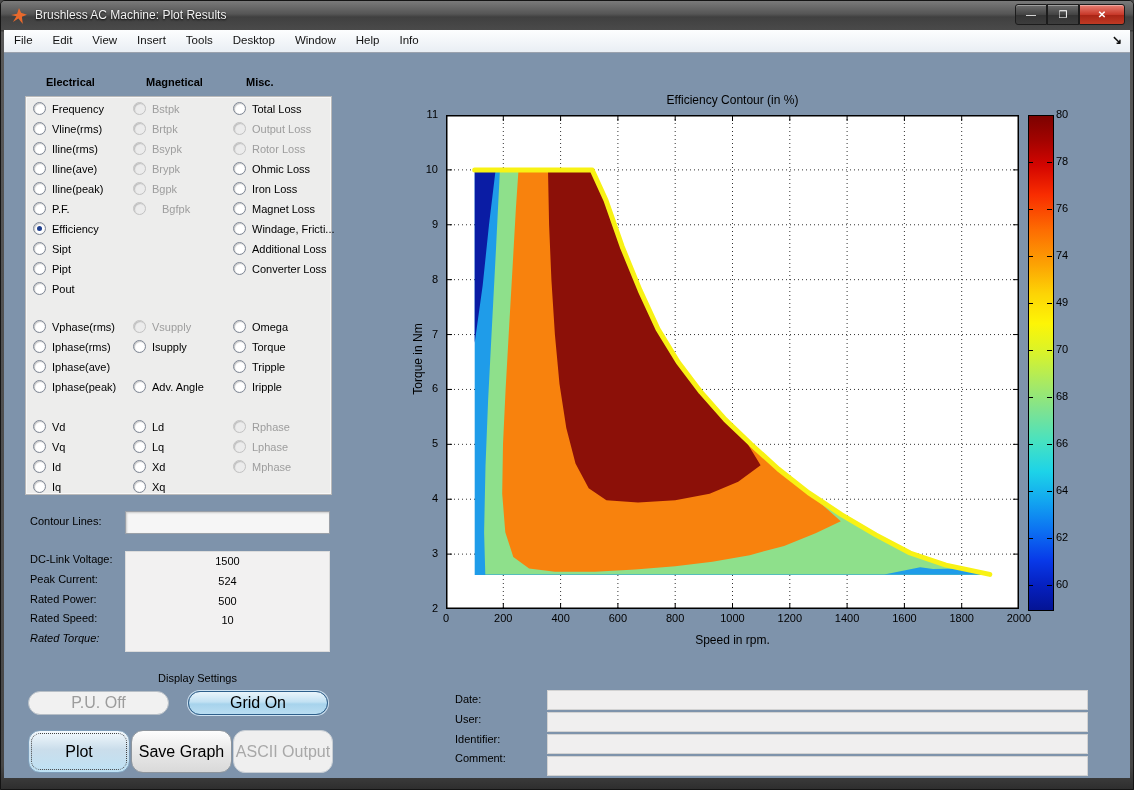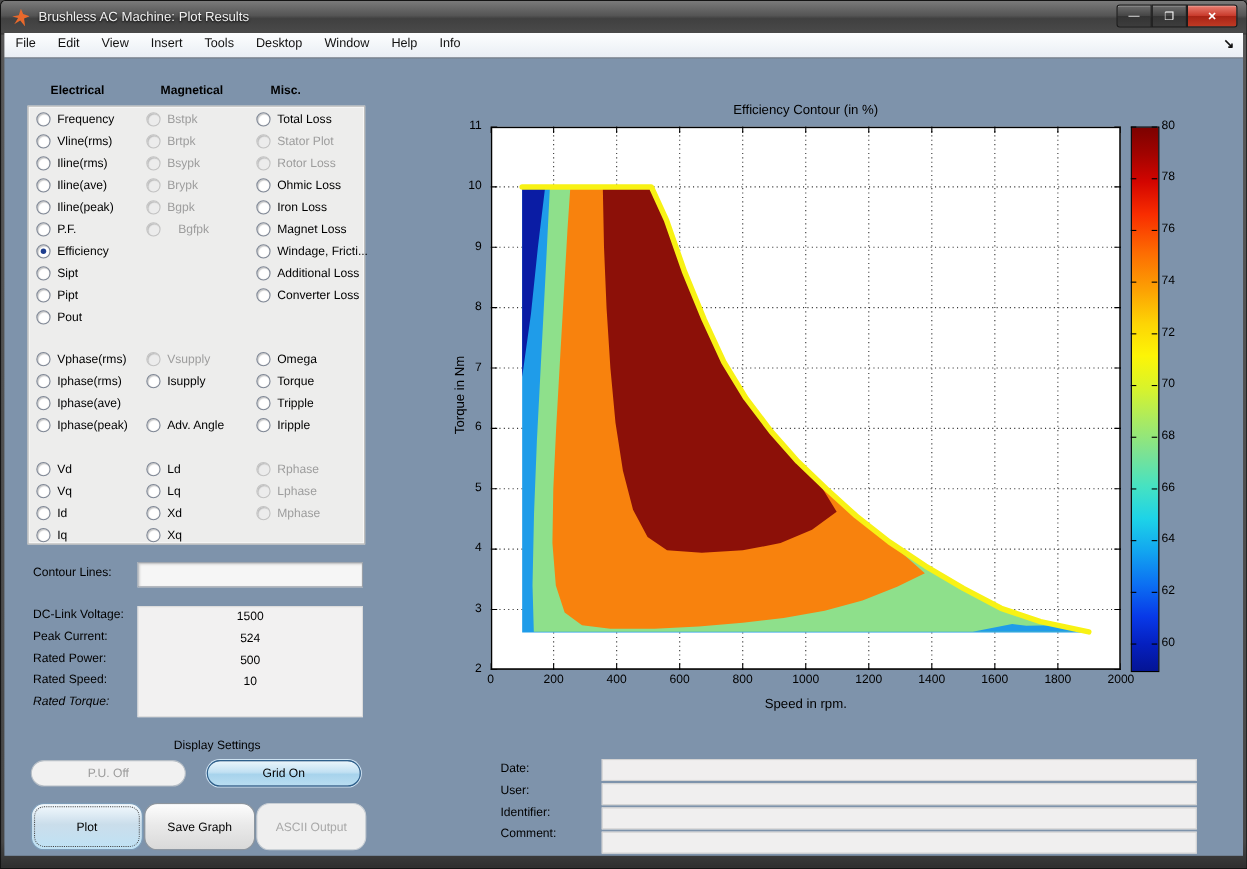--- a/index.html
+++ b/index.html
@@ -34,21 +34,21 @@
          border:1px solid #7f8795;box-shadow:inset 1px 1px 1px rgba(0,0,0,.2);flex:0 0 auto;}
   .radio.sel::after{content:"";display:block;width:5px;height:5px;margin:3px;border-radius:50%;background:#1f3f8f;}
   .radio.rdis{border-color:#c2c2c2;background:#ececec;}
   .fldlabel{position:absolute;left:30px;font-size:11px;color:#000;}
   #contour-field{position:absolute;left:125px;top:511px;width:203px;height:21px;background:#f6f6f6;
                  border:1px solid #9aa0a8;box-shadow:inset 1px 1px 2px rgba(0,0,0,.18);}
   #values-panel{position:absolute;left:125px;top:551px;width:203px;height:99px;background:#f2f1f1;border:1px solid #dcdcdc;}
   .vrow{height:19.8px;line-height:19.8px;text-align:center;font-size:11px;color:#000;}
   #display-settings-title{position:absolute;left:140px;top:672px;width:115px;text-align:center;font-size:11px;color:#000;}
   
-  .btn{position:absolute;border-radius:12px;font-size:11px;display:flex;align-items:center;justify-content:center;color:#000;}
+  .btn{position:absolute;border-radius:12px;font-size:16px;display:flex;align-items:center;justify-content:center;color:#000;}
   #pu-btn{left:28px;top:691px;width:139px;height:22px;background:#f1f1f1;border:1px solid #b6bec6;color:#9c9c9c;}
   #grid-btn{left:188px;top:691px;width:138px;height:22px;border:1px solid #2d5f8b;box-shadow:0 0 0 1px #cfe3f2;
             background:linear-gradient(#eaf5fb,#c2e1f3 45%,#a7d3ec 55%,#b9ddf1);}
   #plot-btn{left:28px;top:730px;width:100px;height:41px;border:1px solid #7d9db9;outline:1px dotted #444;outline-offset:-4px;
             background:linear-gradient(#f4fafe,#dcefface 45%,#bfe2f5);}
   #save-btn{left:131px;top:730px;width:99px;height:41px;border:1px solid #8d959d;
             background:linear-gradient(#fdfdfd,#eaeaea 45%,#d9d9d9);}
   #ascii-btn{left:233px;top:730px;width:98px;height:41px;background:#efefef;border:1px solid #c8ced4;color:#a8a8a8;}
   
   #plot-title{position:absolute;left:446px;top:93px;width:573px;text-align:center;font-size:12px;color:#000;}
@@ -159,21 +159,21 @@
     <div class="ritem dis" style="left: 107px; top: 104px; gap: 16px;">
       <span class="radio rdis"></span>
       <span>Bgfpk</span>
     </div>
     <div class="ritem" style="left: 207px; top: 4px;">
       <span class="radio"></span>
       <span>Total Loss</span>
     </div>
     <div class="ritem dis" style="left: 207px; top: 24px;">
       <span class="radio rdis"></span>
-      <span>Stator Plot</span>
+      <span>Output Loss</span>
     </div>
     <div class="ritem dis" style="left: 207px; top: 44px;">
       <span class="radio rdis"></span>
       <span>Rotor Loss</span>
     </div>
     <div class="ritem" style="left: 207px; top: 64px;">
       <span class="radio"></span>
       <span>Ohmic Loss</span>
     </div>
     <div class="ritem" style="left: 207px; top: 84px;">
@@ -413,21 +413,21 @@
     <div class="cbdash" style="left: 1047px; top: 115px;"></div>
     <div class="cbtick" style="top: 155.048px;">78</div>
     <div class="cbdash" style="left: 1028px; top: 162.048px;"></div>
     <div class="cbdash" style="left: 1047px; top: 162.048px;"></div>
     <div class="cbtick" style="top: 202.095px;">76</div>
     <div class="cbdash" style="left: 1028px; top: 209.095px;"></div>
     <div class="cbdash" style="left: 1047px; top: 209.095px;"></div>
     <div class="cbtick" style="top: 249.143px;">74</div>
     <div class="cbdash" style="left: 1028px; top: 256.143px;"></div>
     <div class="cbdash" style="left: 1047px; top: 256.143px;"></div>
-    <div class="cbtick" style="top: 296.19px;">72</div>
+    <div class="cbtick" style="top: 296.19px;">49</div>
     <div class="cbdash" style="left: 1028px; top: 303.19px;"></div>
     <div class="cbdash" style="left: 1047px; top: 303.19px;"></div>
     <div class="cbtick" style="top: 343.238px;">70</div>
     <div class="cbdash" style="left: 1028px; top: 350.238px;"></div>
     <div class="cbdash" style="left: 1047px; top: 350.238px;"></div>
     <div class="cbtick" style="top: 390.286px;">68</div>
     <div class="cbdash" style="left: 1028px; top: 397.286px;"></div>
     <div class="cbdash" style="left: 1047px; top: 397.286px;"></div>
     <div class="cbtick" style="top: 437.333px;">66</div>
     <div class="cbdash" style="left: 1028px; top: 444.333px;"></div>

